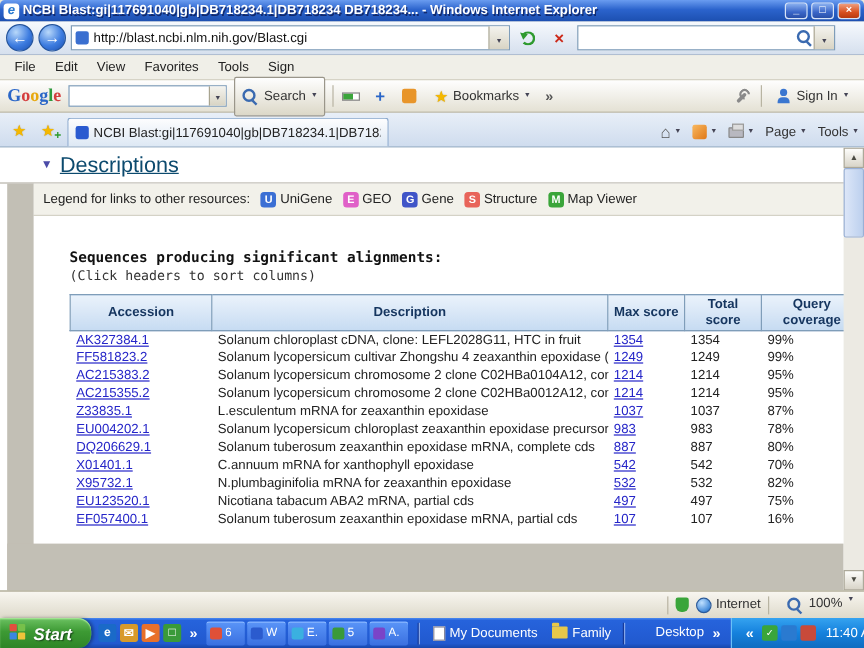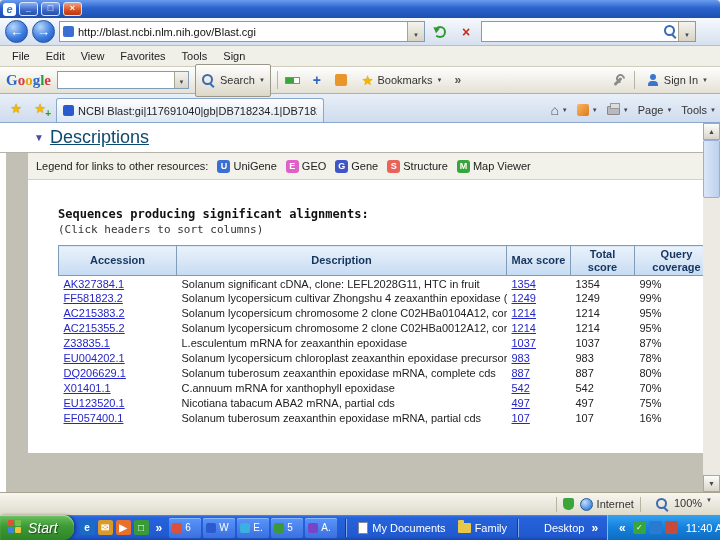--- a/index.html
+++ b/index.html
@@ -136,55 +136,56 @@
   .st-sep{width:1px;height:15px;background:#b8b4a2;margin:0 6px;flex:none}
   .shield{width:11px;height:12px;background:#3aa53a;border-radius:2px 2px 5px 5px;margin-right:6px;flex:none}
   .globe{width:13px;height:13px;border-radius:50%;border:1px solid #2a5a9a;margin-right:4px;flex:none;
     background:radial-gradient(circle at 35% 30%,#bfe0ff,#3d86d8 75%)}
   .zoom{display:flex;align-items:flex-start;gap:4px;padding:0 8px}
 
   
   .taskbar{position:absolute;left:0;right:0;bottom:0;height:25px;display:flex;align-items:center;color:#fff;
     background:linear-gradient(180deg,#4a8af0 0%,#2663dc 8%,#2159cf 85%,#1847ab 100%)}
   .startbtn{height:25px;padding:0 16px 0 8px;border-radius:0 11px 11px 0;display:flex;align-items:center;gap:5px;
-    font-weight:normal;font-style:italic;font-size:14px;flex:none;text-shadow:1px 1px 1px #1a4a1a;
+    font-weight:bold;font-style:italic;font-size:14px;flex:none;text-shadow:1px 1px 1px #1a4a1a;
     background:linear-gradient(180deg,#6cc262 0%,#3d9a34 45%,#2e8527 100%);
     box-shadow:inset 0 1px 1px #a8e89a,2px 0 3px rgba(0,0,0,.35)}
   .flag{width:15px;height:15px;display:grid;grid-template-columns:6px 6px;grid-template-rows:6px 6px;gap:1px}
   .flag span{border-radius:1px}
   .f1{background:#e34e3e}.f2{background:#77c04a}.f3{background:#3a86e0}.f4{background:#efc33a}
   .ql{display:flex;align-items:center;gap:3px;padding:0 4px 0 6px}
   .ql-icon{width:15px;height:15px;border-radius:2px;display:flex;align-items:center;justify-content:center;
     font-size:10px;font-weight:bold}
   .chevw{color:#fff;font-size:12px;font-weight:bold;padding:0 3px}
   .taskbtns{display:flex;align-items:center;gap:2px;padding:0 4px}
   .taskbtn{width:32px;height:20px;border-radius:2px;display:flex;align-items:center;gap:3px;padding:0 3px;
     font-size:10px;background:linear-gradient(180deg,#5a95f8,#3a70e0);box-shadow:inset 0 1px 0 #8ab8ff}
   .tb-ic{width:10px;height:10px;border-radius:2px;flex:none}
   .tb-label{white-space:nowrap;overflow:hidden}
   .tb-sep{width:1px;height:18px;background:rgba(255,255,255,.45);margin:0 5px;box-shadow:-1px 0 0 rgba(0,0,60,.4);flex:none}
-  .tb-toolbar{display:flex;align-items:center;gap:4px;padding:0 6px;font-size:11px;white-space:nowrap;flex:none}
+  .tb-toolbar{display:flex;gap:4px;padding:0 6px;font-size:11px;white-space:nowrap;flex:none}
   .docicon{width:10px;height:12px;background:#fff;border:1px solid #889}
   .foldericon{width:13px;height:10px;background:#e8c84a;border-radius:1px;position:relative}
   .foldericon::before{content:"";position:absolute;left:0;top:-3px;width:6px;height:3px;background:#e8c84a;border-radius:1px 1px 0 0}
   .desk{margin-left:14px}
   .tray{margin-left:auto;height:25px;display:flex;align-items:center;gap:4px;padding:0 8px 0 8px;flex:none;
     background:linear-gradient(180deg,#35a3f0 0%,#1581dd 50%,#0f6cc0 100%);border-left:1px solid #6ac0f8}
   .tray-icons{display:flex;align-items:center;gap:3px}
   .tray-icon{width:13px;height:13px;border-radius:2px;display:flex;align-items:center;justify-content:center;
     font-size:8px;color:#fff}
   .clock{font-size:11px;padding-left:4px}
 </style>
 </head>
 <body>
 
 <div class="win">
 
   <div class="titlebar">
     <span class="ie-logo">e</span>
+    <span class="titletext">NCBI Blast:gi|117691040|gb|DB718234.1|DB718234 DB718234... - Windows Internet Explorer</span>
     <span class="winbtn">_</span>
     <span class="winbtn">□</span>
     <span class="winbtn close">×</span>
   </div>
 
   <div class="navbar">
     <span class="navcircle">←</span>
     <span class="navcircle">→</span>
     <div class="addr">
       <span class="favicon"></span>
@@ -347,21 +348,21 @@
               <th>Description</th>
               <th>Max score</th>
               <th>Total score</th>
               <th>Query coverage</th>
             </tr>
         </thead>
         <tbody>
 
             <tr>
               <td><a href="#">AK327384.1</a></td>
-              <td>Solanum significant cDNA, clone: LEFL2028G11, HTC in fruit</td>
+              <td>Solanum chloroplast cDNA, clone: LEFL2028G11, HTC in fruit</td>
               <td class="num"><a href="#">1354</a></td>
               <td class="num">1354</td>
               <td class="num">99%</td>
             </tr>
 
             <tr>
               <td><a href="#">FF581823.2</a></td>
               <td>Solanum lycopersicum cultivar Zhongshu 4 zeaxanthin epoxidase (Z</td>
               <td class="num"><a href="#">1249</a></td>
               <td class="num">1249</td>
@@ -409,20 +410,27 @@
             </tr>
 
             <tr>
               <td><a href="#">X01401.1</a></td>
               <td>C.annuum mRNA for xanthophyll epoxidase</td>
               <td class="num"><a href="#">542</a></td>
               <td class="num">542</td>
               <td class="num">70%</td>
             </tr>
 
+            <tr>
+              <td><a href="#">X95732.1</a></td>
+              <td>N.plumbaginifolia mRNA for zeaxanthin epoxidase</td>
+              <td class="num"><a href="#">532</a></td>
+              <td class="num">532</td>
+              <td class="num">82%</td>
+            </tr>
 
             <tr>
               <td><a href="#">EU123520.1</a></td>
               <td>Nicotiana tabacum ABA2 mRNA, partial cds</td>
               <td class="num"><a href="#">497</a></td>
               <td class="num">497</td>
               <td class="num">75%</td>
             </tr>
 
             <tr>

